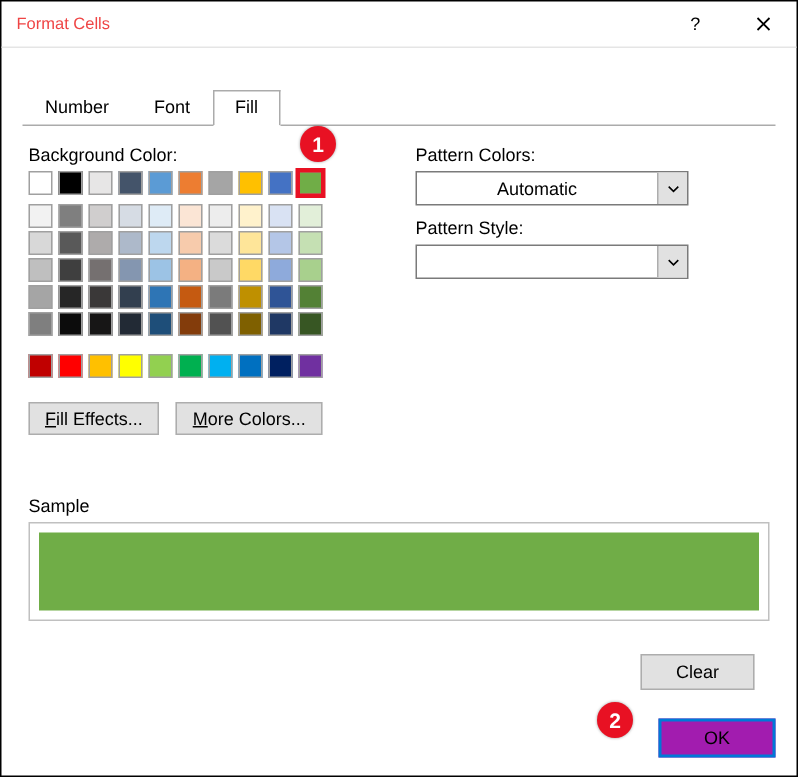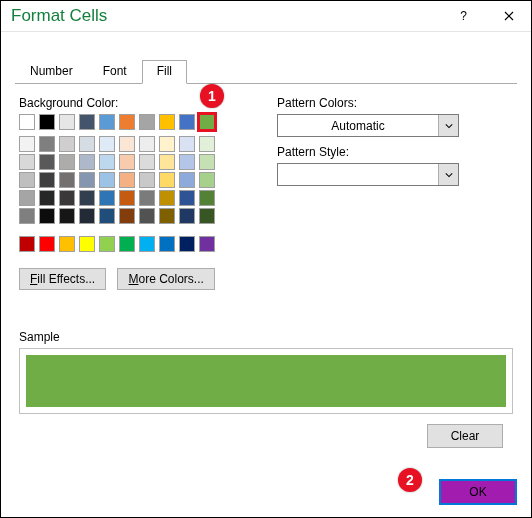--- a/index.html
+++ b/index.html
@@ -16,21 +16,21 @@
   background: #fff;
   position: relative;
   display: flex; flex-direction: column;
 }
 .titlebar {
   height: 30px;
   display: flex; align-items: center;
   padding: 0 0 0 10px;
   border-bottom: 1px solid #e5e5e5;
 }
-.titlebar .title { flex: 1; font-size: 17px; color: #15803d; }
+.titlebar .title { flex: 1; font-size: 11px; color: #ef4444; }
 .titlebar .btn {
   width: 45px; height: 30px;
   display: flex; align-items: center; justify-content: center;
   color: #000;
 }
 .content { flex: 1; padding: 10px 14px 0 14px; position: relative; }
 .tabstrip {
   display: flex;
   border-bottom: 1px solid #ababab;
   height: 23px;
@@ -107,21 +107,21 @@
   height: 21px; margin-top: 4px;
   width: 180px;
 }
 .combo .val { flex: 1; display: flex; align-items: center; justify-content: center; }
 .combo .arrow {
   width: 19px; border-left: 1px solid #adadad;
   background: #e1e1e1;
   display: flex; align-items: center; justify-content: center;
 }
 .combo .arrow svg { width:8px; height:8px; }
-.sample-wrap { margin: 40px 4px 0 4px; }
+.sample-wrap { margin: 40px 4px 12px 4px; }
 .sample-box {
   border: 1px solid #c0c0c0;
   height: 52px;
   margin-top: 4px;
   padding: 6px;
 }
 .sample-fill { width: 100%; height: 100%; background: #70ad47; }
 .footer {
   display: flex; justify-content: flex-end;
   padding: 6px 14px 12px 0;

